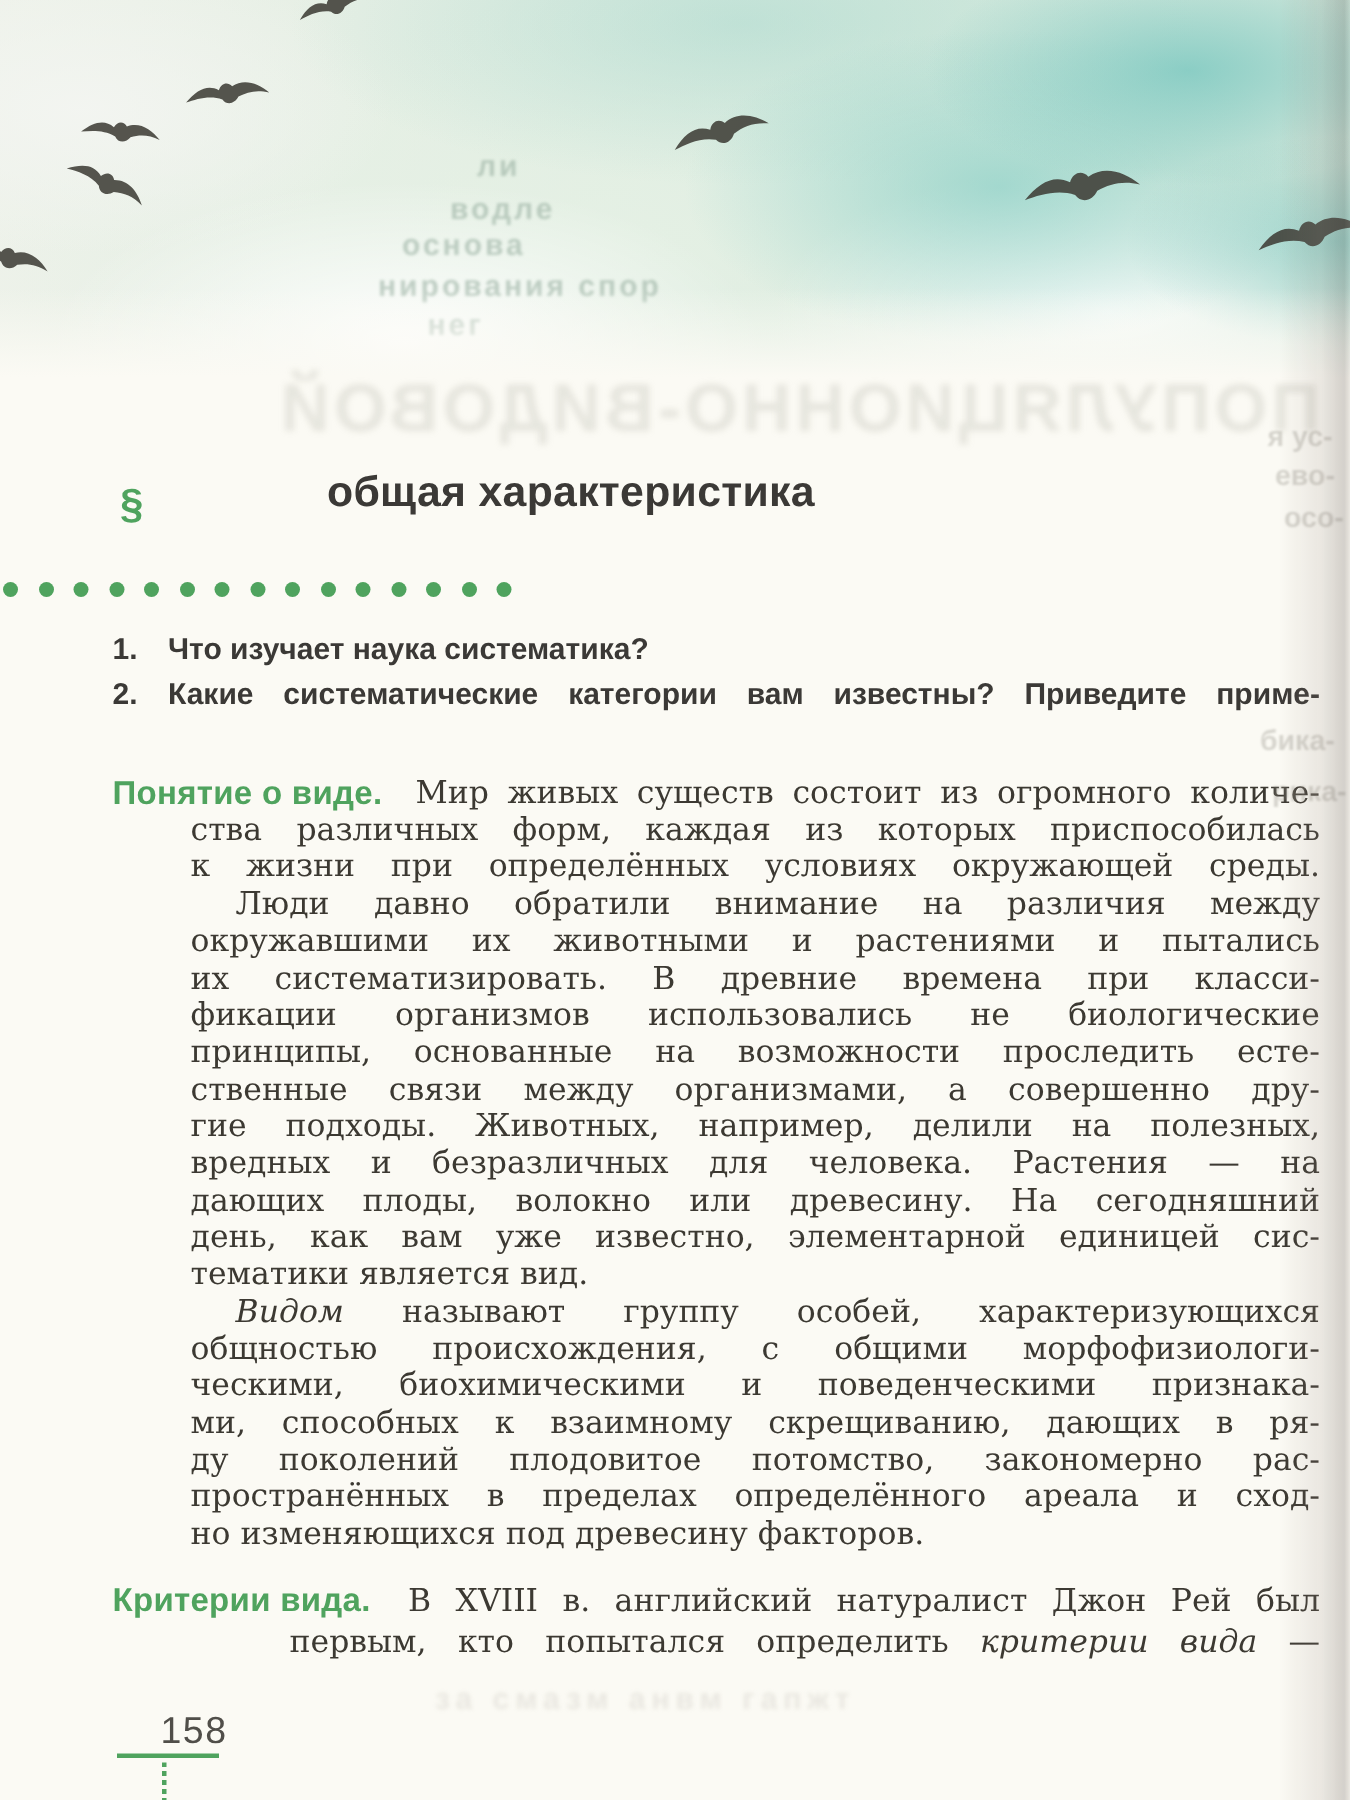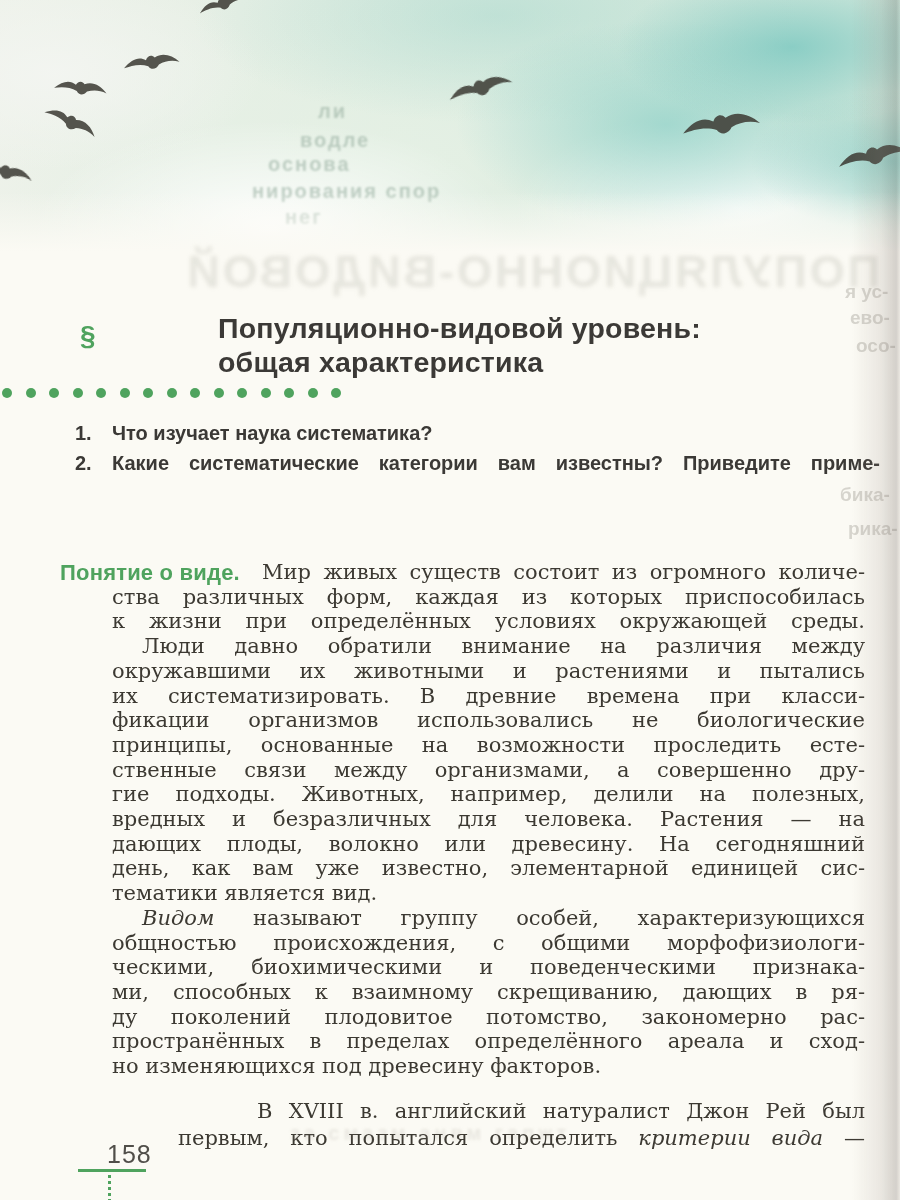--- a/index.html
+++ b/index.html
@@ -50,21 +50,21 @@
   .dots{position:absolute; left:2px; top:388px; display:flex; gap:13.5px;}
   .dots span{width:10px;height:10px;border-radius:50%;background:var(--green);display:inline-block;}
   
   .questions{
     position:absolute; left:75px; top:418px; width:805px; margin:0; padding:0; list-style:none;
     font-size:20px; font-weight:bold; color:#3b3936; line-height:30px;
   }
   .qrow{position:relative; padding-left:37px;}
   .qnum{position:absolute; left:0; top:0;}
   
-  .sec{position:absolute; left:60px; width:805px; color:#3c3932;margin-top:44px;}
+  .sec{position:absolute; left:75px; width:805px; color:#3c3932;}
   .sec1{top:516px;}
   .sec2{top:1054px;}
   .shead{
     position:absolute; left:0; top:0; font-size:22px; font-weight:bold; color:var(--green);
     letter-spacing:.2px;
   }
   .sbody{font-family:"DejaVu Serif", serif; font-size:21px; line-height:24.7px;}
   .sec1 .sbody{margin-left:52px;}
   .sec2 .sbody{margin-left:118px; line-height:27px;}
   .bl{text-align:justify; text-align-last:justify; }
@@ -114,21 +114,20 @@
         <span class="ghost" style="left: 268px; top: 153px; font-size: 20px;">основа</span>
         <span class="ghost" style="left: 252px; top: 180px; font-size: 20px;">нирования  спор</span>
         <span class="ghost" style="left: 285px; top: 206px; font-size: 20px;">нег</span>
       </div>
   </div>
 
   <div class="ghost-headline">ПОПУЛЯЦИОННО-ВИДОВОЙ</div>
 
   <span class="pmark">§</span>
   <div class="title">
-    <div>Популяционно-видовой уровень:</div>
     <div>общая характеристика</div>
   </div>
   <div class="dots" id="dots">
       <span></span>
       <span></span>
       <span></span>
       <span></span>
       <span></span>
       <span></span>
       <span></span>
@@ -180,20 +179,21 @@
           <div class="bl">ческими, биохимическими и поведенческими признака-</div>
           <div class="bl">ми, способных к взаимному скрещиванию, дающих в ря-</div>
           <div class="bl">ду поколений плодовитое потомство, закономерно рас-</div>
           <div class="bl">пространённых в пределах определённого ареала и сход-</div>
           <div class="bl nj">но изменяющихся под древесину факторов.</div>
         </div>
       </div>
   </section>
 
   <section class="sec sec2">
+    <span class="shead">Критерии вида.</span>
     <div class="sbody">
         <div class="bpara">
           <div class="bl">В XVIII в. английский натуралист Джон Рей был</div>
           <div class="bl"><span>первым, кто попытался определить </span><span class="it">критерии вида</span><span> —</span></div>
         </div>
       </div>
   </section>
 
   <div id="right-ghosts">
       <span class="ghost-frag" style="left: 845px; top: 281px;">я ус-</span>

